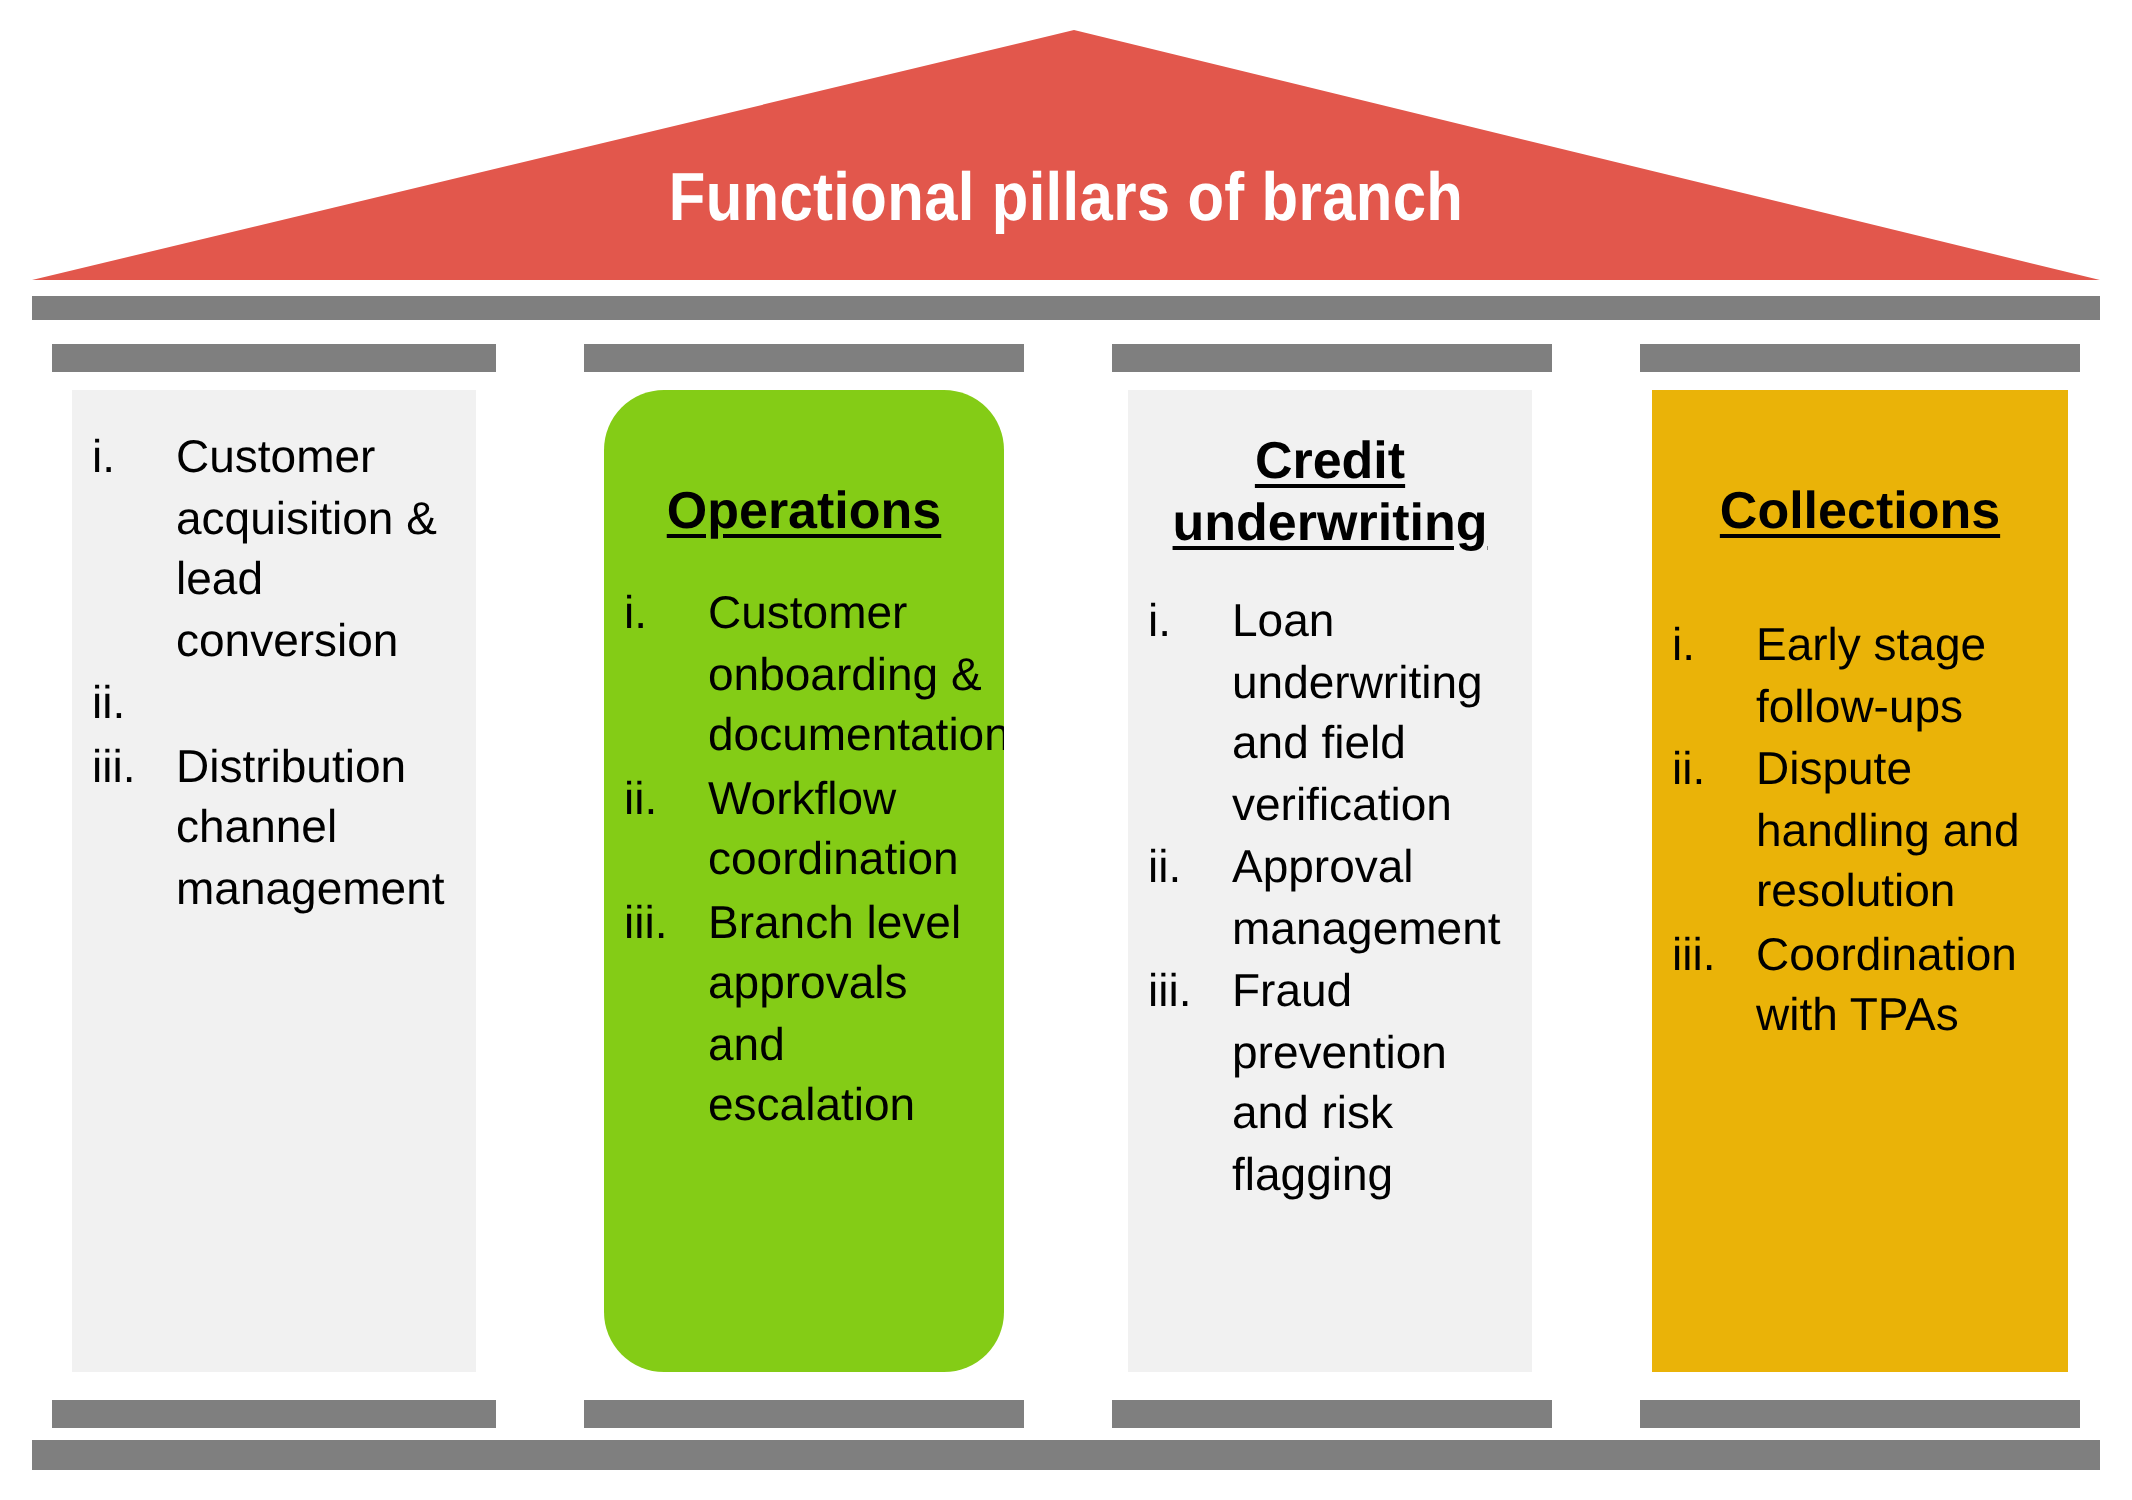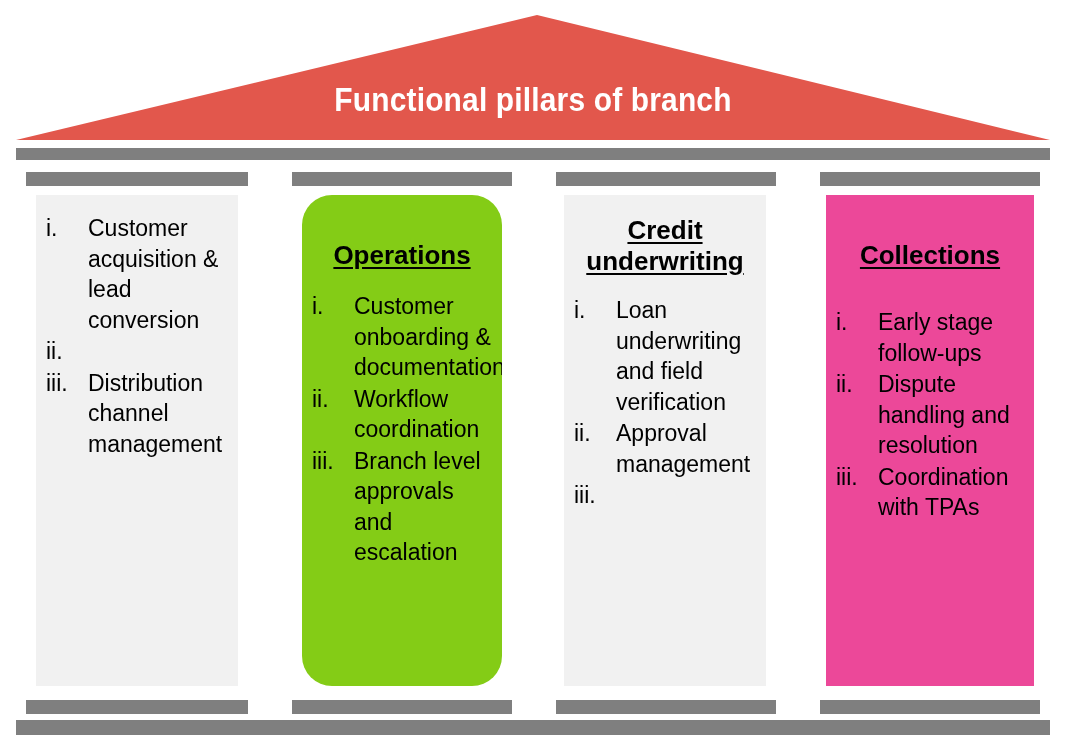--- a/index.html
+++ b/index.html
@@ -211,29 +211,30 @@
         <li>
           <span class="li-marker">i.</span>
           <span class="li-text">Loan underwriting and field verification</span>
         </li>
         <li>
           <span class="li-marker">ii.</span>
           <span class="li-text">Approval management</span>
         </li>
         <li>
           <span class="li-marker">iii.</span>
+          <span class="li-text">Fraud prevention and risk flagging</span>
         </li>
       </ul>
     </div>
     <div class="base" style="background: rgb(127, 127, 127);"></div>
   </div>
 
   <div class="column" id="col-3">
     <div class="capital" style="background: rgb(127, 127, 127);"></div>
-    <div class="shaft" style="background: #ec4899;">
+    <div class="shaft" style="background: #eab308;">
       <div class="pillar-heading">Collections</div>
       <ul class="pillar-list">
         <li>
           <span class="li-marker">i.</span>
           <span class="li-text">Early stage follow-ups</span>
         </li>
         <li>
           <span class="li-marker">ii.</span>
           <span class="li-text">Dispute handling and resolution</span>
         </li>

